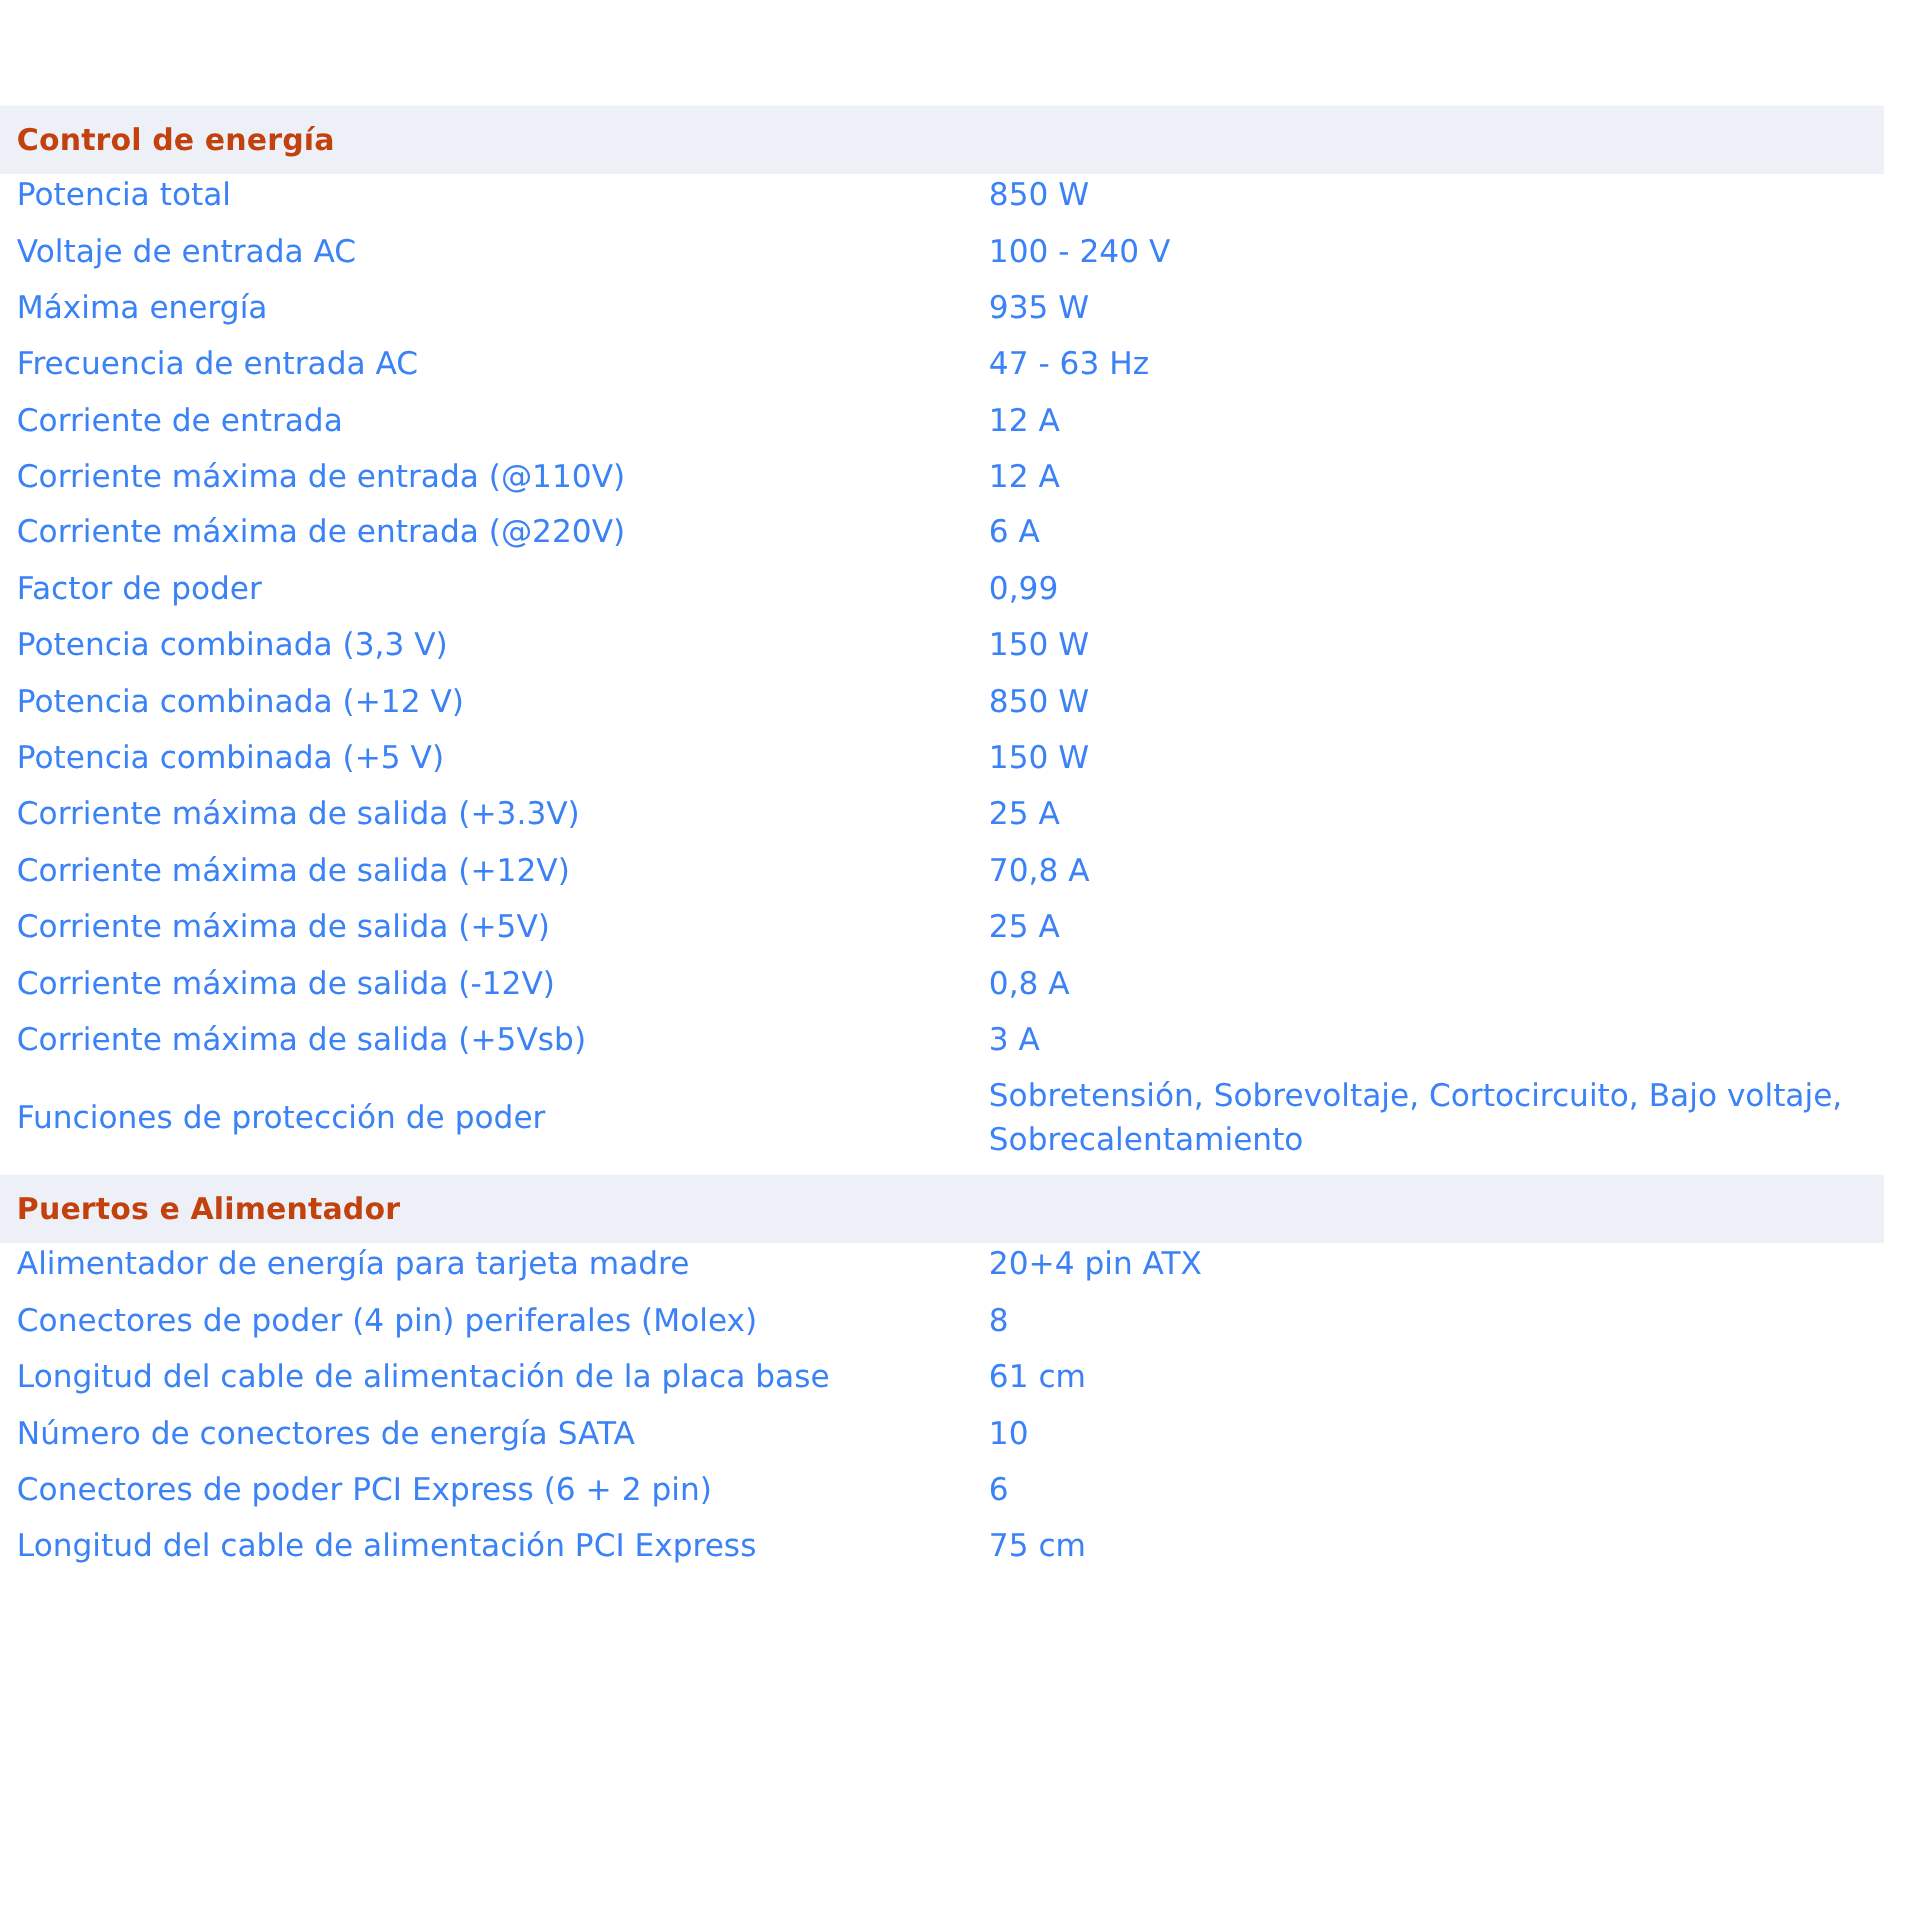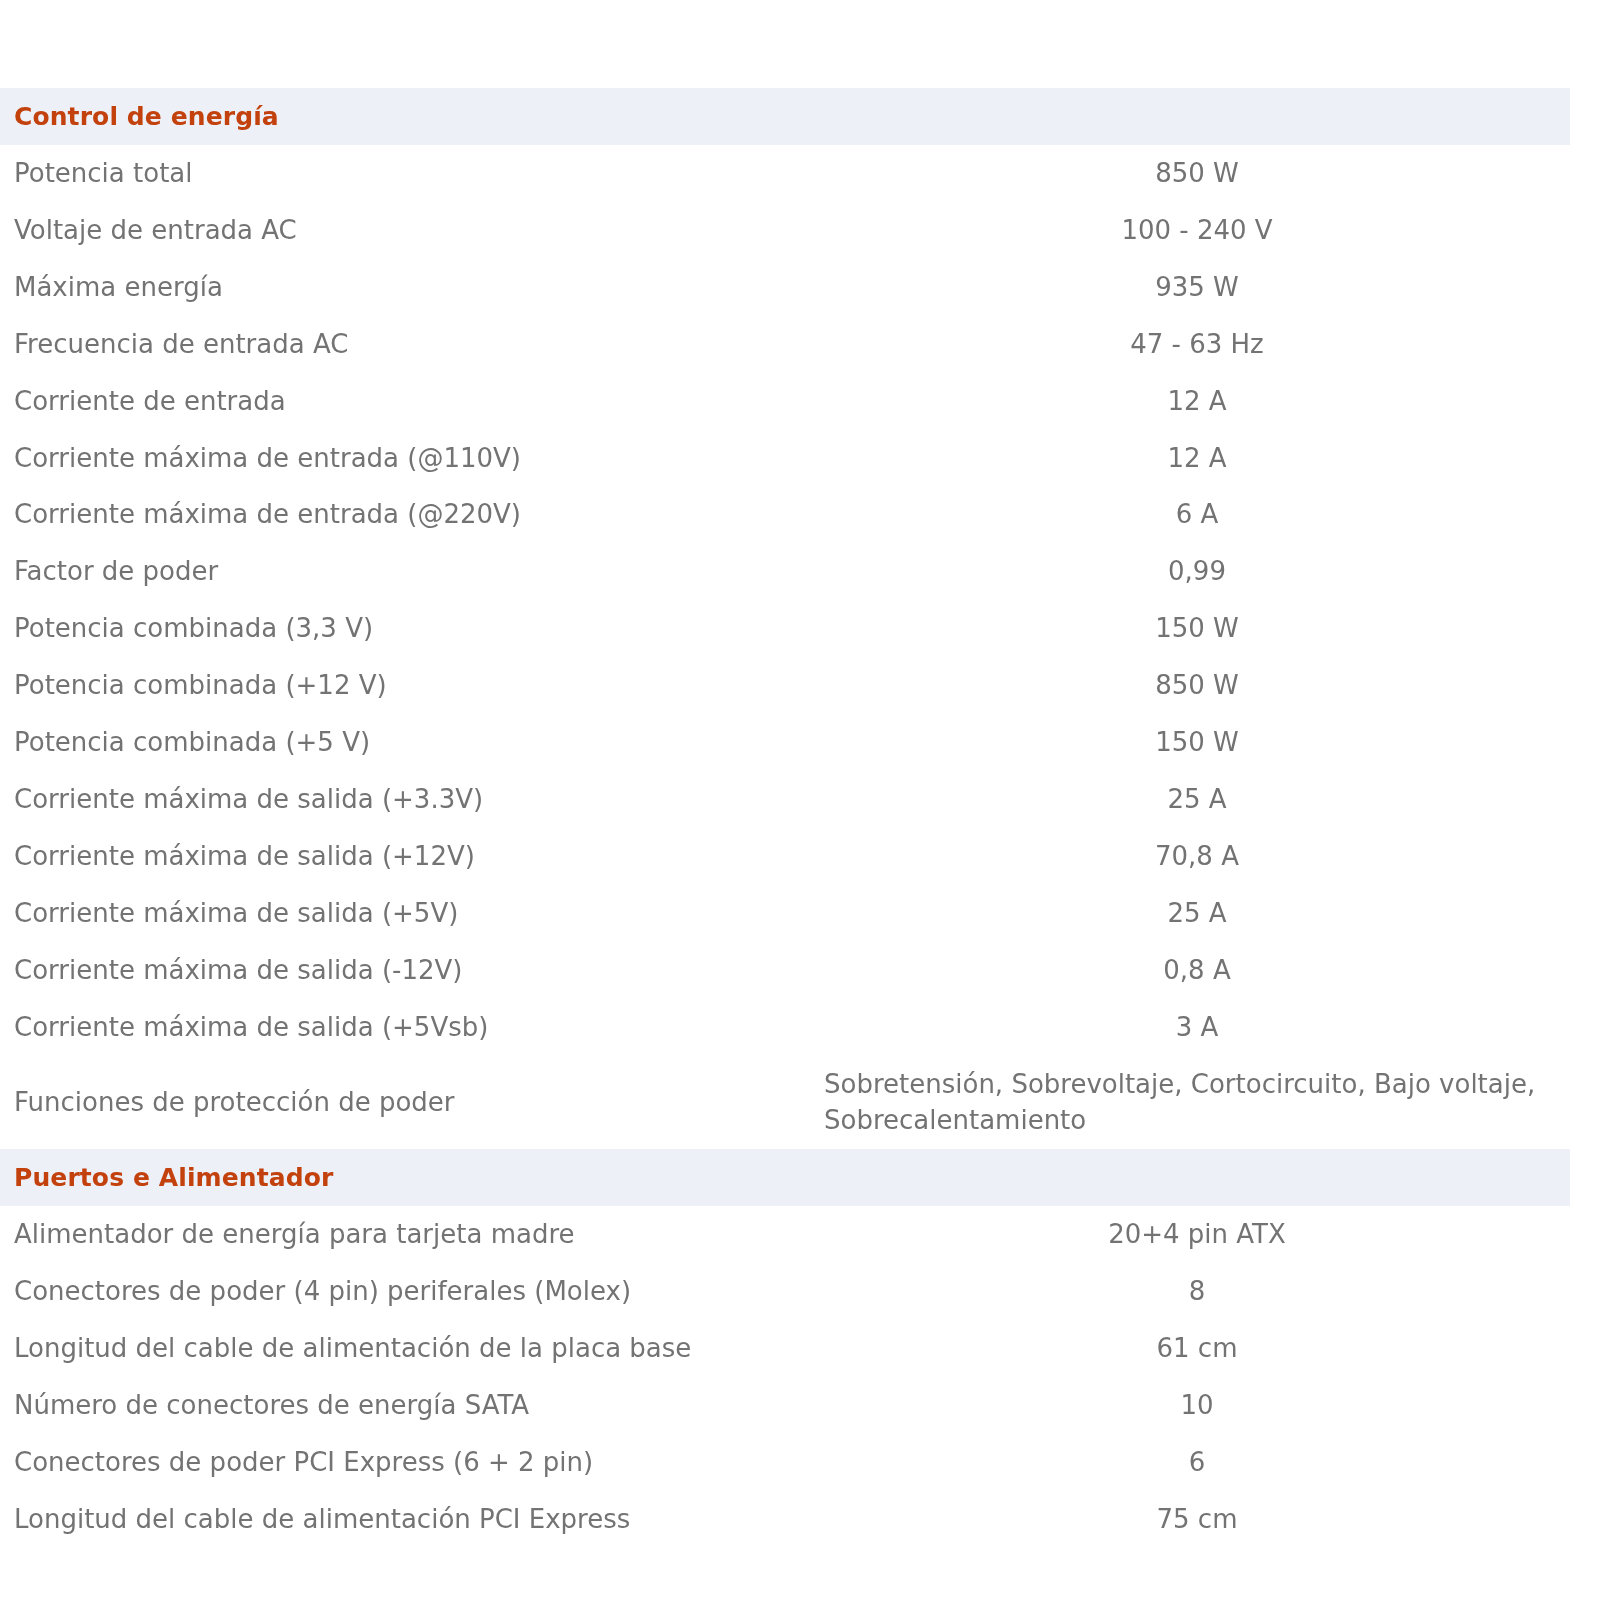--- a/index.html
+++ b/index.html
@@ -31,32 +31,31 @@
   tr.section-row td {
     background: #eef0f8;
     font-size: 25px;
     font-weight: bold;
     color: #c2410c;
     padding: 14px 0 14px 14px;
     letter-spacing: 0.1px;
   }
   tr.spec-row td {
     font-size: 26px;
-    color: #737373;
-    padding: 10px 0 10px 14px;
+    color: #3b82f6;
+    padding: 0 0 10px 14px;
     vertical-align: middle;
     line-height: 1.42;
   }
   tr.spec-row td.value {
     padding-left: 0;
   }
   .value-text {
     display: block;
     padding-left: 4px;
-    text-align: center;
   }
   .multi-line {
     display: block;
     padding-left: 4px;
   }
   .multi-line span { display: block; }
 </style>
 </head>
 <body>
 

